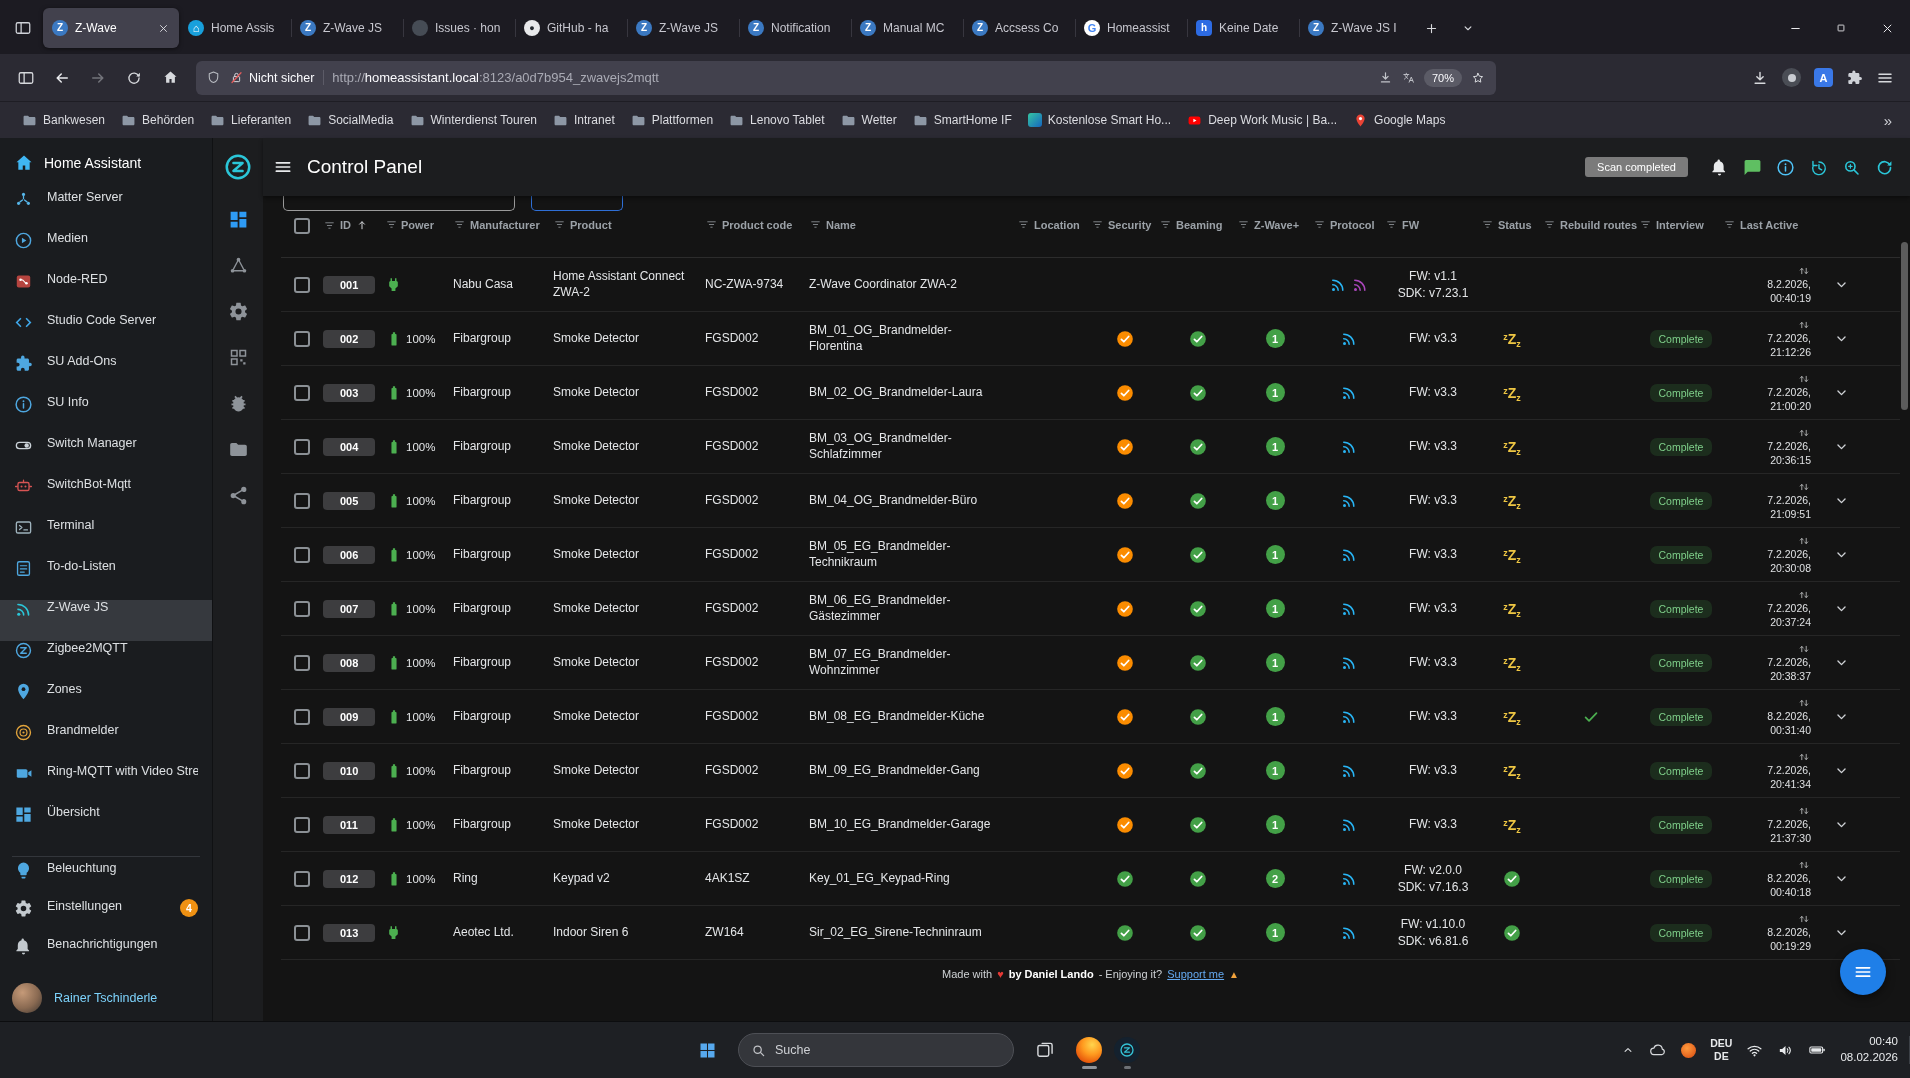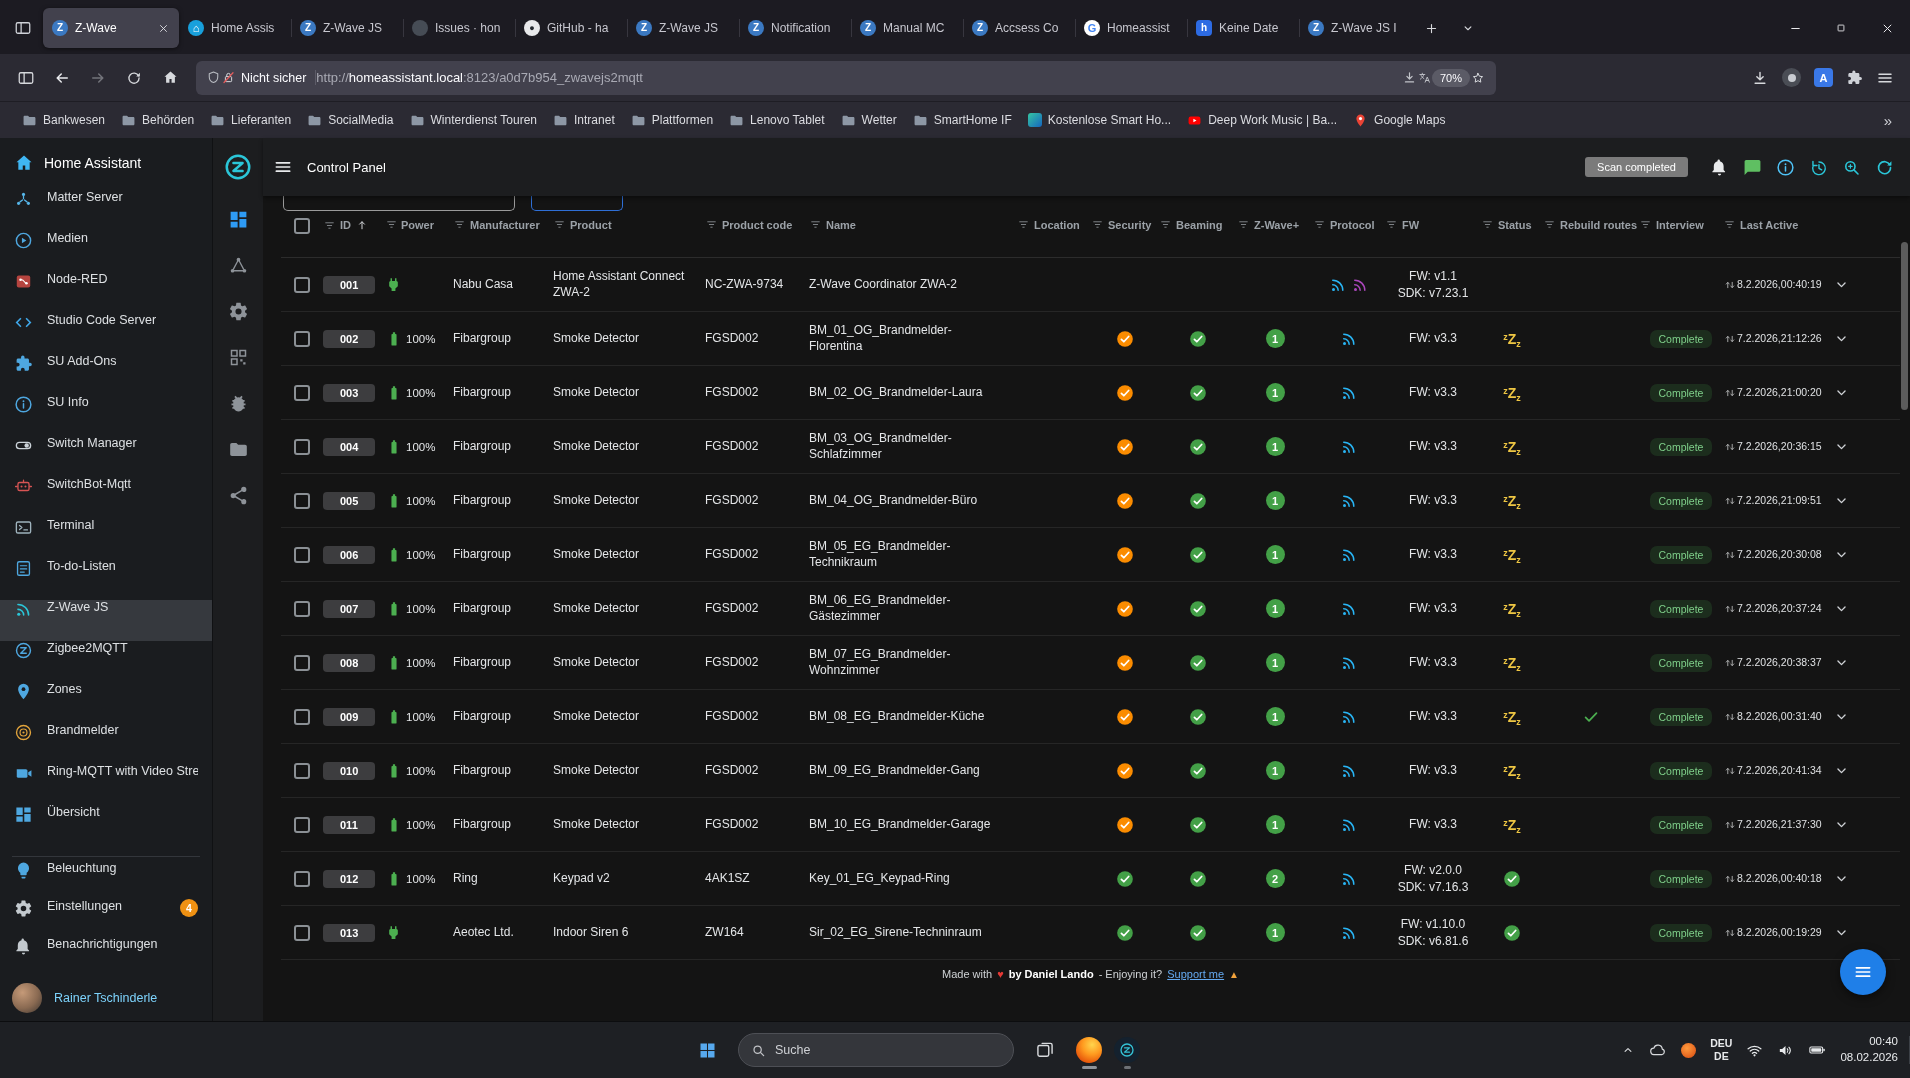--- a/index.html
+++ b/index.html
@@ -22,21 +22,21 @@
 .fav-dark{background:#464c55}
 .fav-github{background:#e8e9eb;color:#24292f;font-size:9px}
 .fav-google{background:#fff;color:#4285f4;font-size:11px}
 .fav-h{background:#2d6be3;border-radius:4px}
 .winctl{display:flex;margin-left:auto;align-self:flex-start;height:44px}
 .wbtn{width:46px;height:44px;display:flex;align-items:center;justify-content:center}
 
 
 .navbar{height:48px;background:#2b2a33;display:flex;align-items:center;padding:0 10px;gap:4px;flex:none;border-bottom:1px solid #1e1d24}
 .nbtn{width:32px;height:32px;border-radius:5px;display:flex;align-items:center;justify-content:center;flex:none}
-.urlbar{width:1300px;height:34px;background:#42414d;border-radius:6px;display:flex;align-items:center;padding:0 10px;margin-left:6px;flex:none}
+.urlbar{width:1300px;height:34px;background:#42414d;border-radius:6px;display:flex;align-items:center;padding:0 10px;gap:8px;margin-left:6px;flex:none}
 .secbox{display:flex;align-items:center;gap:5px;color:#fbfbfe;font-size:12.5px;padding-right:9px;border-right:1px solid #5c5b67;flex:none}
 .urltxt{font-size:13px;color:#a9aab4;white-space:nowrap;overflow:hidden;flex:1}
 .urltxt b{color:#fbfbfe;font-weight:normal}
 .zoomchip{font-size:11px;color:#fbfbfe;background:#5b5b66;border-radius:9px;padding:3px 8px;flex:none}
 .navright{display:flex;align-items:center;gap:13px;margin-left:auto;padding-right:6px}
 .extbadge{width:19px;height:19px;border-radius:4px;background:#3a78e7;color:#fff;font-size:11px;font-weight:bold;display:flex;align-items:center;justify-content:center}
 .extcircle{width:19px;height:19px;border-radius:50%;background:#4a4d55;display:flex;align-items:center;justify-content:center}
 .extcircle i{width:8px;height:8px;border-radius:50%;background:#c9ccd2;display:block}
 
 
@@ -61,21 +61,21 @@
 .sbprofile{height:46px;display:flex;align-items:center;gap:12px;padding:0 12px;color:#7dd3fc;font-size:12.5px;flex:none}
 .avatar{width:30px;height:30px;border-radius:50%;background:radial-gradient(circle at 35% 32%,#c59a78 0%,#8a6a52 55%,#3c3530 100%);flex:none}
 
 
 .zapp{flex:1;display:flex;min-width:0}
 .rail{width:50px;background:#1c1d1f;display:flex;flex-direction:column;align-items:center;flex:none}
 .zlogoslot{height:58px;display:flex;align-items:center;justify-content:center;flex:none}
 .railitem{width:50px;height:46px;display:flex;align-items:center;justify-content:center}
 .zright{flex:1;display:flex;flex-direction:column;min-width:0}
 .ztop{height:58px;background:#1c1d1f;display:flex;align-items:center;padding:0 16px 0 10px;gap:14px;flex:none;box-shadow:0 2px 4px rgba(0,0,0,.45);position:relative;z-index:2}
-.ztitle{color:#fff;font-size:13px}
+.ztitle{color:#fff;font-size:19px}
 .scanchip{margin-left:auto;background:#7b7b7b;color:#fff;font-size:11px;padding:4px 12px;border-radius:3px}
 .zibtns{display:flex;align-items:center;gap:14px;margin-left:8px}
 .zmain{flex:1;background:#141414;position:relative;padding:0 10px 0 18px;display:flex;flex-direction:column;min-width:0}
 .cutrow{height:22px;display:flex;gap:16px;padding-left:2px;flex:none}
 .cutinput{width:232px;border:1px solid #9a9a9a;border-top:none;border-radius:0 0 5px 5px;height:15px}
 .cutbtn{width:92px;border:1px solid #2f6fd6;border-top:none;border-radius:0 0 5px 5px;height:15px}
 
 
 .thead{display:flex;align-items:flex-start;height:40px;color:#9ba1a7;font-size:11px;font-weight:bold;border-bottom:1px solid #2c2c2c;flex:none}
 .cell{display:flex;align-items:center;min-width:0}
@@ -95,21 +95,21 @@
 .c-zp{width:76px}
 .c-proto{width:72px;gap:4px}
 .c-fw{width:96px}
 .c-status{width:62px}
 .c-reb{width:96px}
 .c-int{width:84px}
 .c-last{width:96px}
 .c-exp{width:44px;justify-content:center}
 .trow .c-sec,.trow .c-beam,.trow .c-zp,.trow .c-proto,.trow .c-status,.trow .c-reb,.trow .c-int{justify-content:center}
 .trow .c-fw{flex-direction:column;justify-content:center;text-align:center;line-height:1.35}
-.trow .c-last{flex-direction:row;align-items:flex-end;justify-content:space-between;padding-right:8px;font-size:10.5px;line-height:1.25;color:#dfe1e3}
+.trow .c-last{flex-direction:column;align-items:flex-end;justify-content:flex-end;padding-right:8px;font-size:10.5px;line-height:1.25;color:#dfe1e3}
 .cbx{width:16px;height:16px;border:2px solid #8b9095;border-radius:3px;display:block}
 .idchip{background:#3d3d3f;color:#fff;font-size:11px;font-weight:600;padding:3px 17px;border-radius:4px}
 .pct{font-size:11.5px}
 .zpbadge{width:19px;height:19px;border-radius:50%;background:#43a047;color:#fff;font-size:11px;font-weight:bold;display:flex;align-items:center;justify-content:center}
 .chipok{color:#7fd08a;background:rgba(67,160,71,.18);padding:3px 9px;border-radius:7px;font-size:10.5px}
 .zzz{color:#eec643;font-weight:bold;line-height:1}
 .zzz .zs{font-size:9px;position:relative;top:-4px}
 .zzz .zb{font-size:14px}
 .zzz .ze{font-size:9px;position:relative;top:3px}
 

